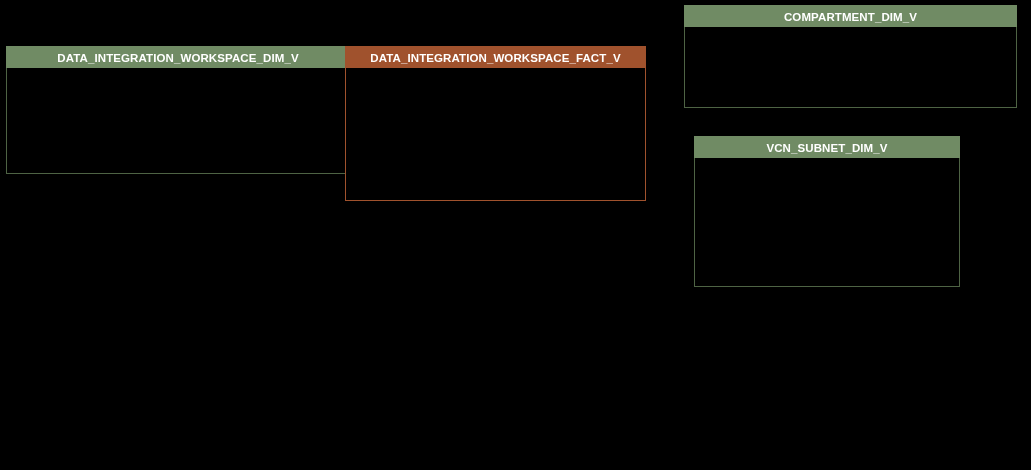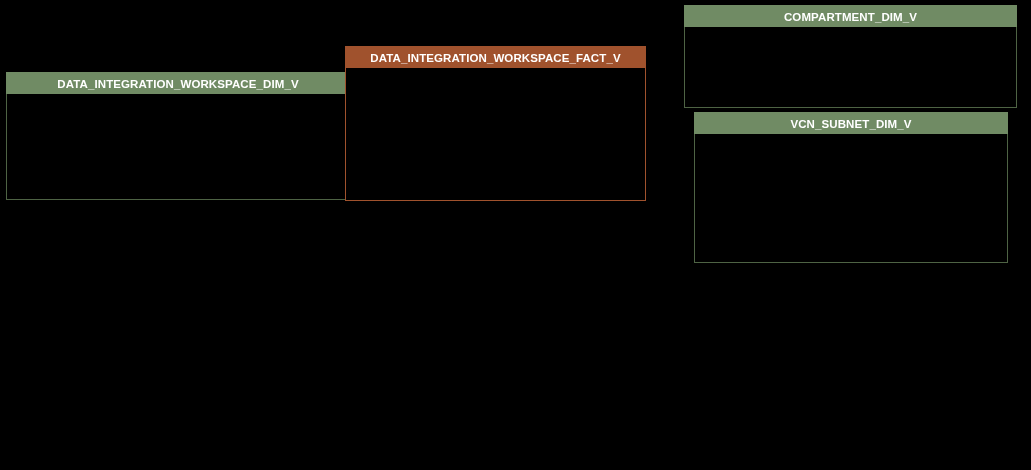--- a/index.html
+++ b/index.html
@@ -56,34 +56,34 @@
   }
   .entity.fact .entity-body {
     border-color: #a0522d;
   }
 </style>
 </head>
 <body>
 
 <div id="canvas">
 
-  <div class="entity dim" style="left:6px; top:46px; width:344px;margin-top:26px;">
+  <div class="entity dim" style="left:6px; top:46px; width:344px;">
     <div class="entity-header">DATA_INTEGRATION_WORKSPACE_DIM_V</div>
     <div class="entity-body" style="height:106px;"></div>
   </div>
 
   <div class="entity dim" style="left:684px; top:5px; width:333px;">
     <div class="entity-header">COMPARTMENT_DIM_V</div>
     <div class="entity-body" style="height:81px;"></div>
   </div>
 
   <div class="entity fact" style="left:345px; top:46px; width:301px;">
     <div class="entity-header">DATA_INTEGRATION_WORKSPACE_FACT_V</div>
     <div class="entity-body" style="height:133px;"></div>
   </div>
 
-  <div class="entity dim" style="left:694px; top:112px; width:314px;">
+  <div class="entity dim" style="left:694px; top:136px; width:266px;">
     <div class="entity-header">VCN_SUBNET_DIM_V</div>
     <div class="entity-body" style="height:129px;"></div>
   </div>
 
 
 </div>
 
 </body></html>

